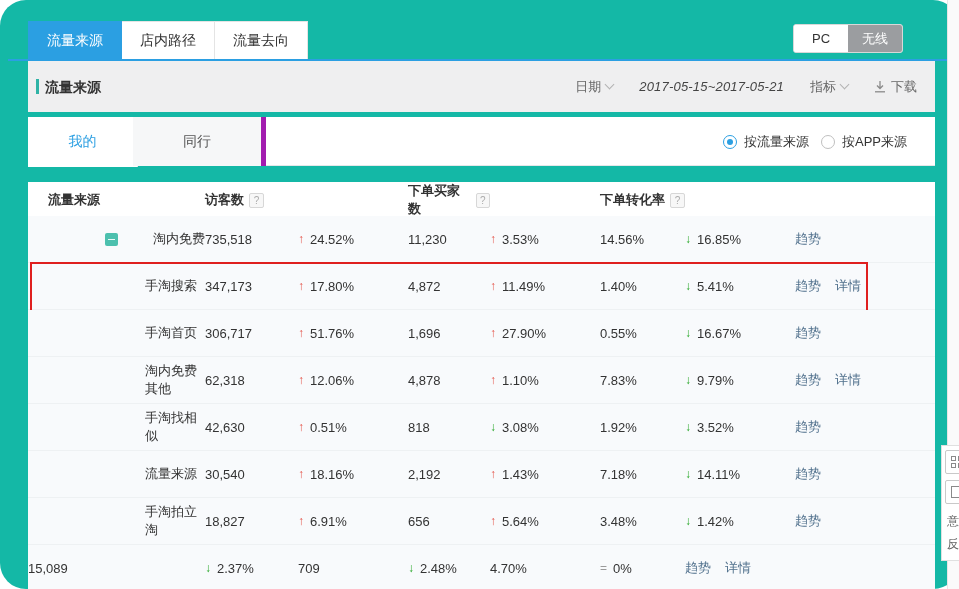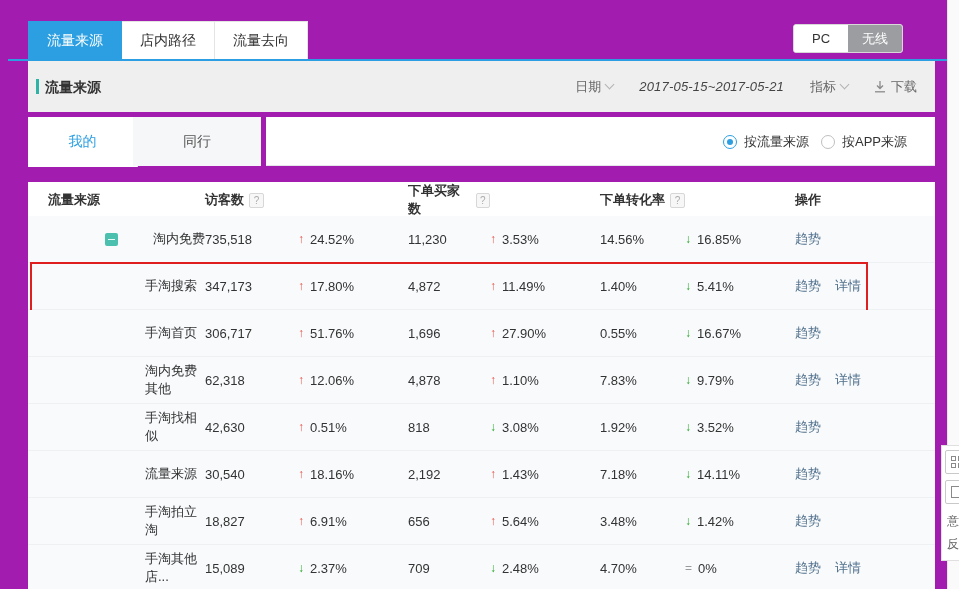--- a/index.html
+++ b/index.html
@@ -1,18 +1,18 @@
 <!DOCTYPE html>
 <html><head>
 <meta charset="utf-8">
 <style>
   * { margin:0; padding:0; box-sizing:border-box; }
   html,body { width:959px; height:589px; overflow:hidden; background:#fff;
     font-family:"Liberation Sans","DejaVu Sans",sans-serif; color:#333; }
-  .page { position:relative; width:959px; height:589px; background:#a21caf; }
+  .page { position:relative; width:959px; height:589px; background:#14b8a6;border-radius:26px; }
 
   
   .top-tabs { position:absolute; left:28px; top:21px; display:flex; height:38px; }
   .top-tab { min-width:86px; padding:0 18px; display:flex; align-items:center; justify-content:center;
     font-size:14px; background:#fff; border:1px solid #e4e4e4; border-bottom:none; border-left:none;
     color:#333; cursor:pointer; }
   .top-tab:first-child { border-left:1px solid #e4e4e4; }
   .top-tab.active { background:#2b9fe2; color:#fff; border-color:#2b9fe2; }
   .blue-underline { position:absolute; left:8px; top:59px; width:948px; height:2px; background:#2b9fe2; }
 
@@ -157,23 +157,20 @@
       <div class="hcell">
         <span>下单买家数</span>
         <span class="q-icon">?</span>
       </div>
       <div class="hcell"></div>
       <div class="hcell">
         <span>下单转化率</span>
         <span class="q-icon">?</span>
       </div>
       <div class="hcell"></div>
-      <div class="hcell">
-        <span>操作</span>
-      </div>
     </div>
     <div id="rows">
         <div class="t-grid t-row">
           <div class="name-cell parent">
             <span class="collapse-icon"></span>
             <span>淘内免费</span>
           </div>
           <div class="num">735,518</div>
           <div class="chg">
             <span class="arrow up">↑</span>
@@ -327,23 +324,20 @@
           <div class="num">3.48%</div>
           <div class="chg">
             <span class="arrow down">↓</span>
             <span>1.42%</span>
           </div>
           <div class="actions">
             <span class="action-link">趋势</span>
           </div>
         </div>
         <div class="t-grid t-row">
-          <div class="name-cell child">
-            <span>手淘其他店...</span>
-          </div>
           <div class="num">15,089</div>
           <div class="chg">
             <span class="arrow down">↓</span>
             <span>2.37%</span>
           </div>
           <div class="num">709</div>
           <div class="chg">
             <span class="arrow down">↓</span>
             <span>2.48%</span>
           </div>

